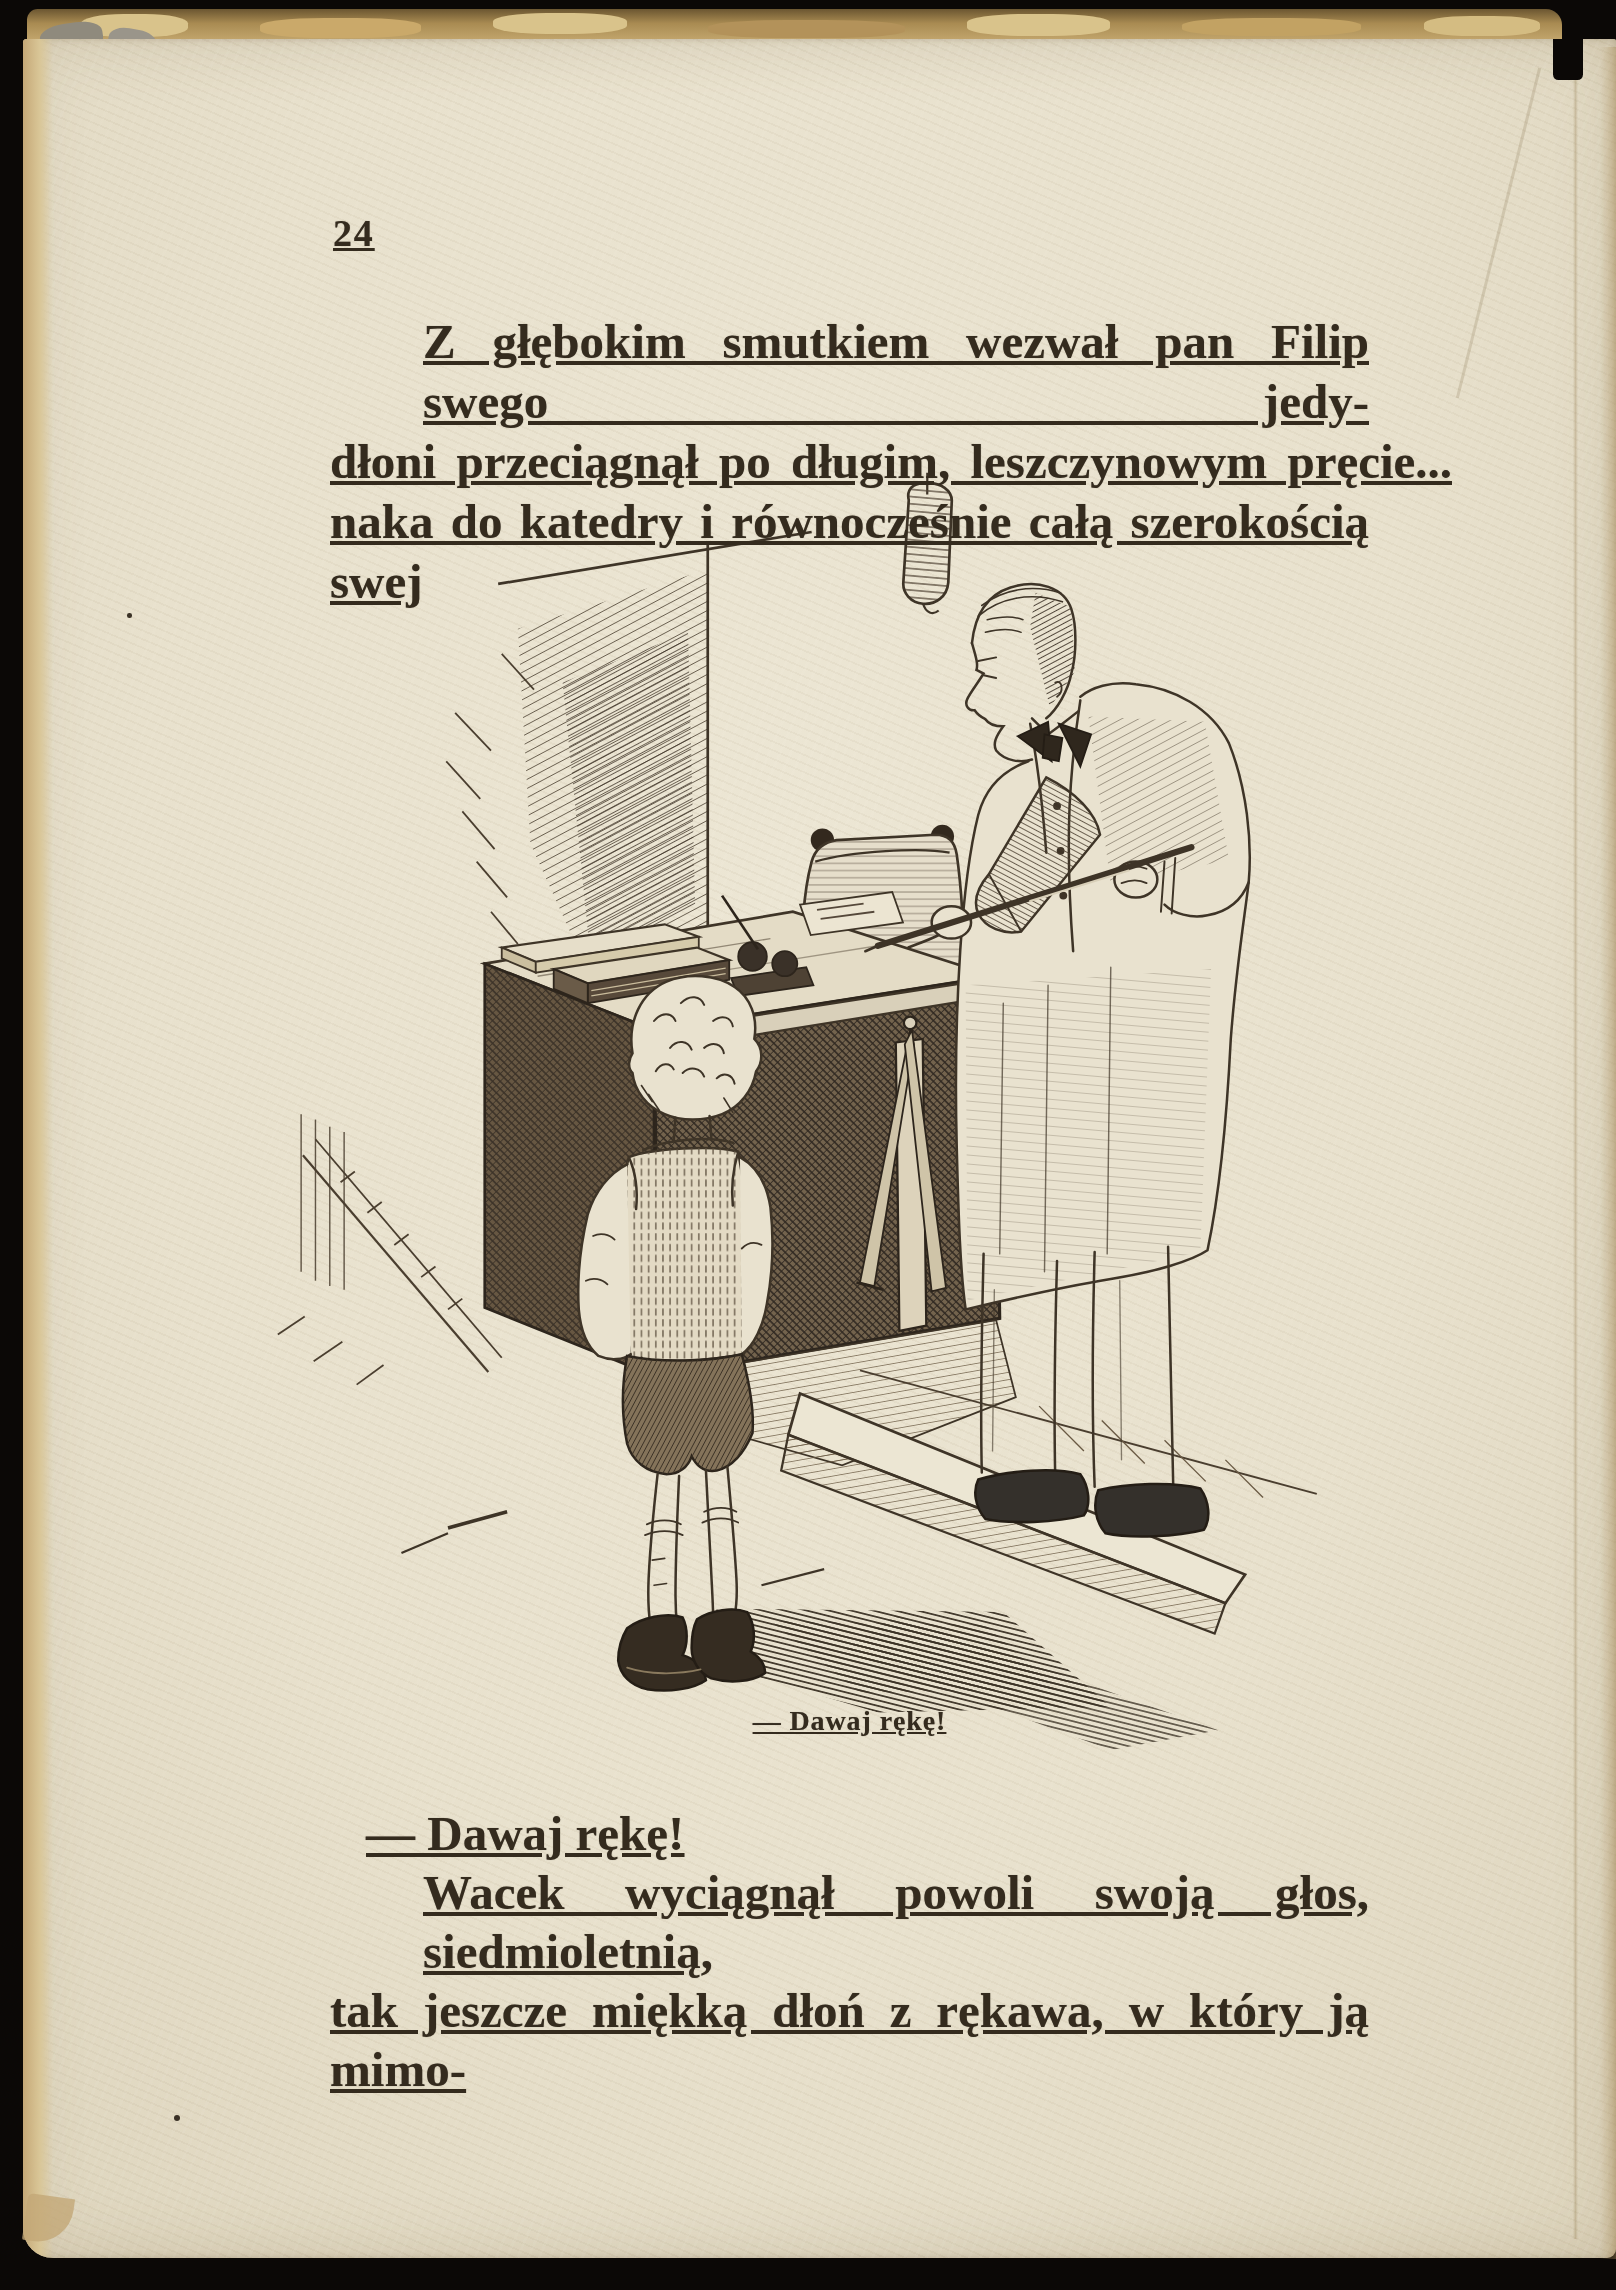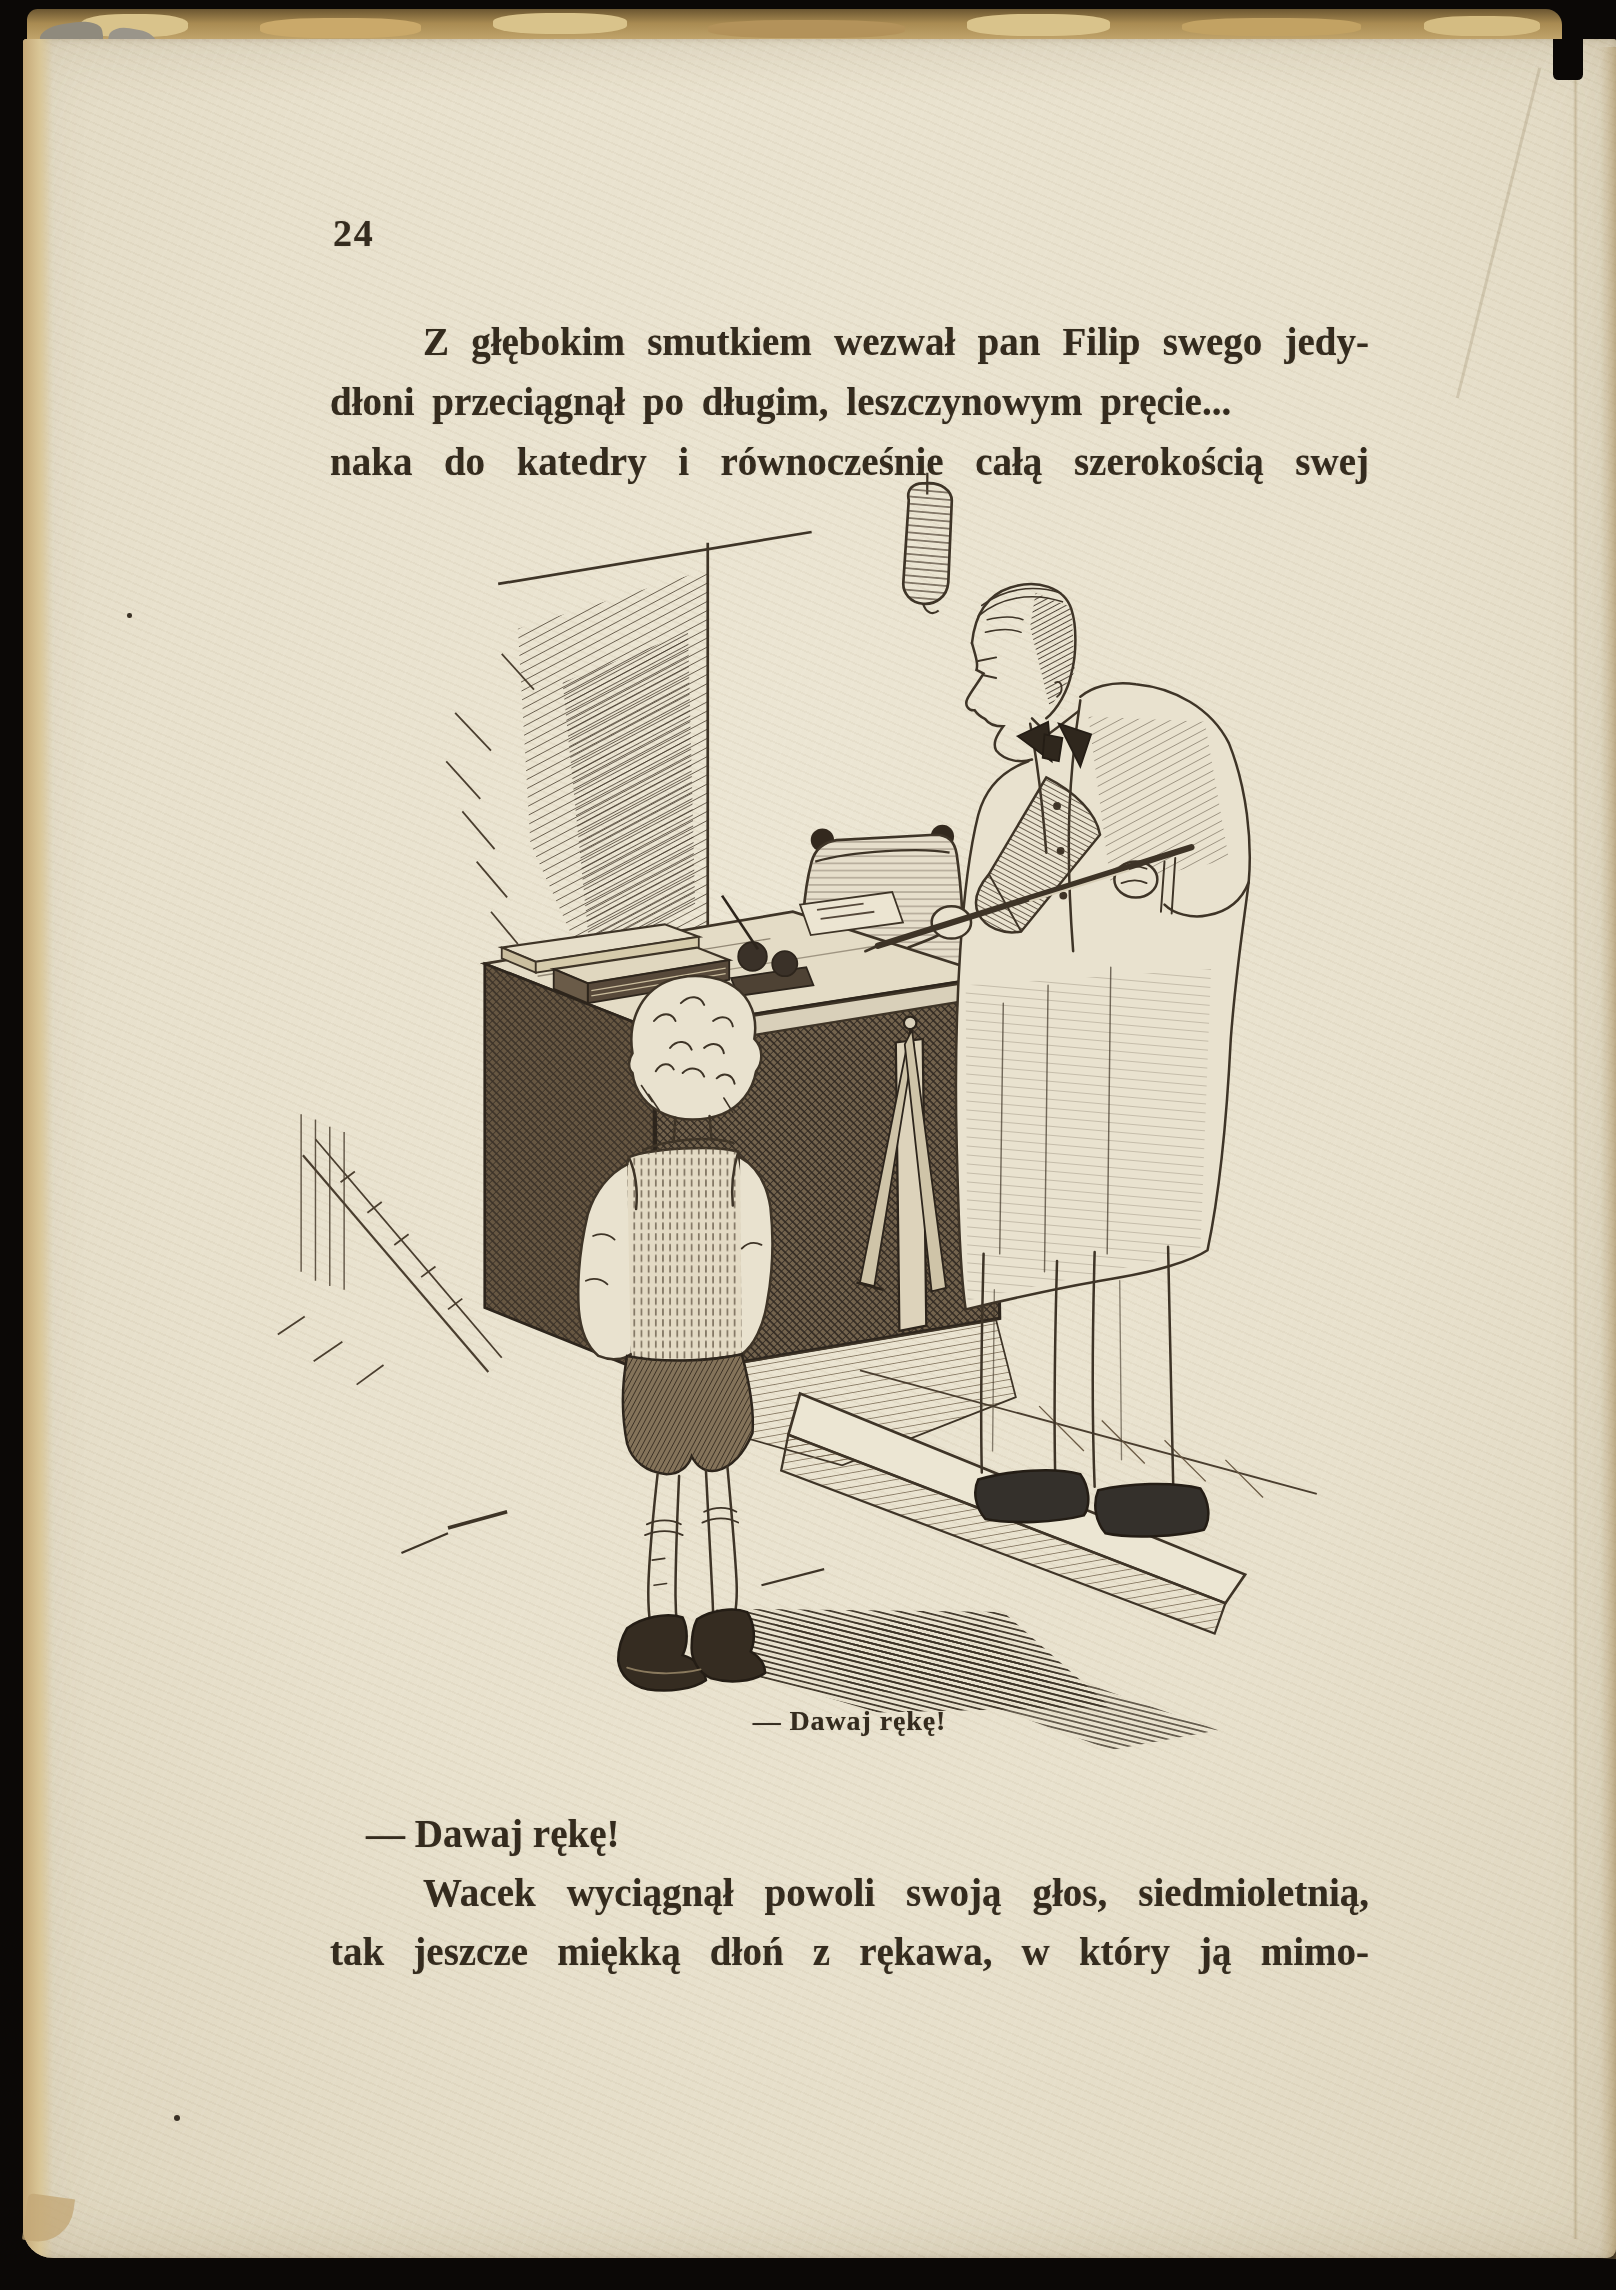--- a/index.html
+++ b/index.html
@@ -27,23 +27,23 @@
   .crease-v{position:absolute;left:1573px;top:54px;width:5.4px;height:2185px;
     background:linear-gradient(90deg, rgba(139,114,66,0) 0%, rgba(139,114,66,.28) 50%, rgba(139,114,66,0) 100%);}
   .crease-d{position:absolute;left:1497px;top:63px;width:2.7px;height:340px;
     background:rgba(110,88,48,.18);transform:rotate(14deg);}
   .notch{position:absolute;left:1553px;top:39px;width:30px;height:41px;background:#0b0806;border-radius:0 0 5.4px 5.4px;}
   .fold-bl{position:absolute;left:25px;top:2196px;width:47px;height:47px;background:#c3a877;
     transform:rotate(8deg);border-radius:5.4px 0 36px 1.8px;opacity:.8;}
   .speck{position:absolute;background:#3a3126;border-radius:50%;}
 
   .txt{font-family:"Liberation Serif", serif;font-weight:700;color:#342b1e;
-    text-shadow:0 0 0.9px rgba(52,43,30,.45);}
+    text-shadow:0 0 0.9px rgba(52,43,30,.45);text-decoration:underline;}
   .pgnum{position:absolute;left:333px;top:211px;font-size:38px;letter-spacing:1.8px;}
-  .para{position:absolute;left:330px;width:1039px;font-size:39px;line-height:60px;}
+  .para{position:absolute;left:330px;width:1039px;font-size:49px;line-height:60px;}
   .p1{top:312px;}
   .p2{top:1804px;line-height:59px;}
   .tline{white-space:nowrap;}
   .just{text-align:justify;text-align-last:justify;white-space:normal;}
   .indent{padding-left:93px;}
   .indent2{padding-left:36px;}
   .wsp{word-spacing:8px;}
   .caption{position:absolute;left:330px;top:1705px;width:1039px;text-align:center;
     font-size:28px;letter-spacing:0.9px;}
   svg{display:block;}

